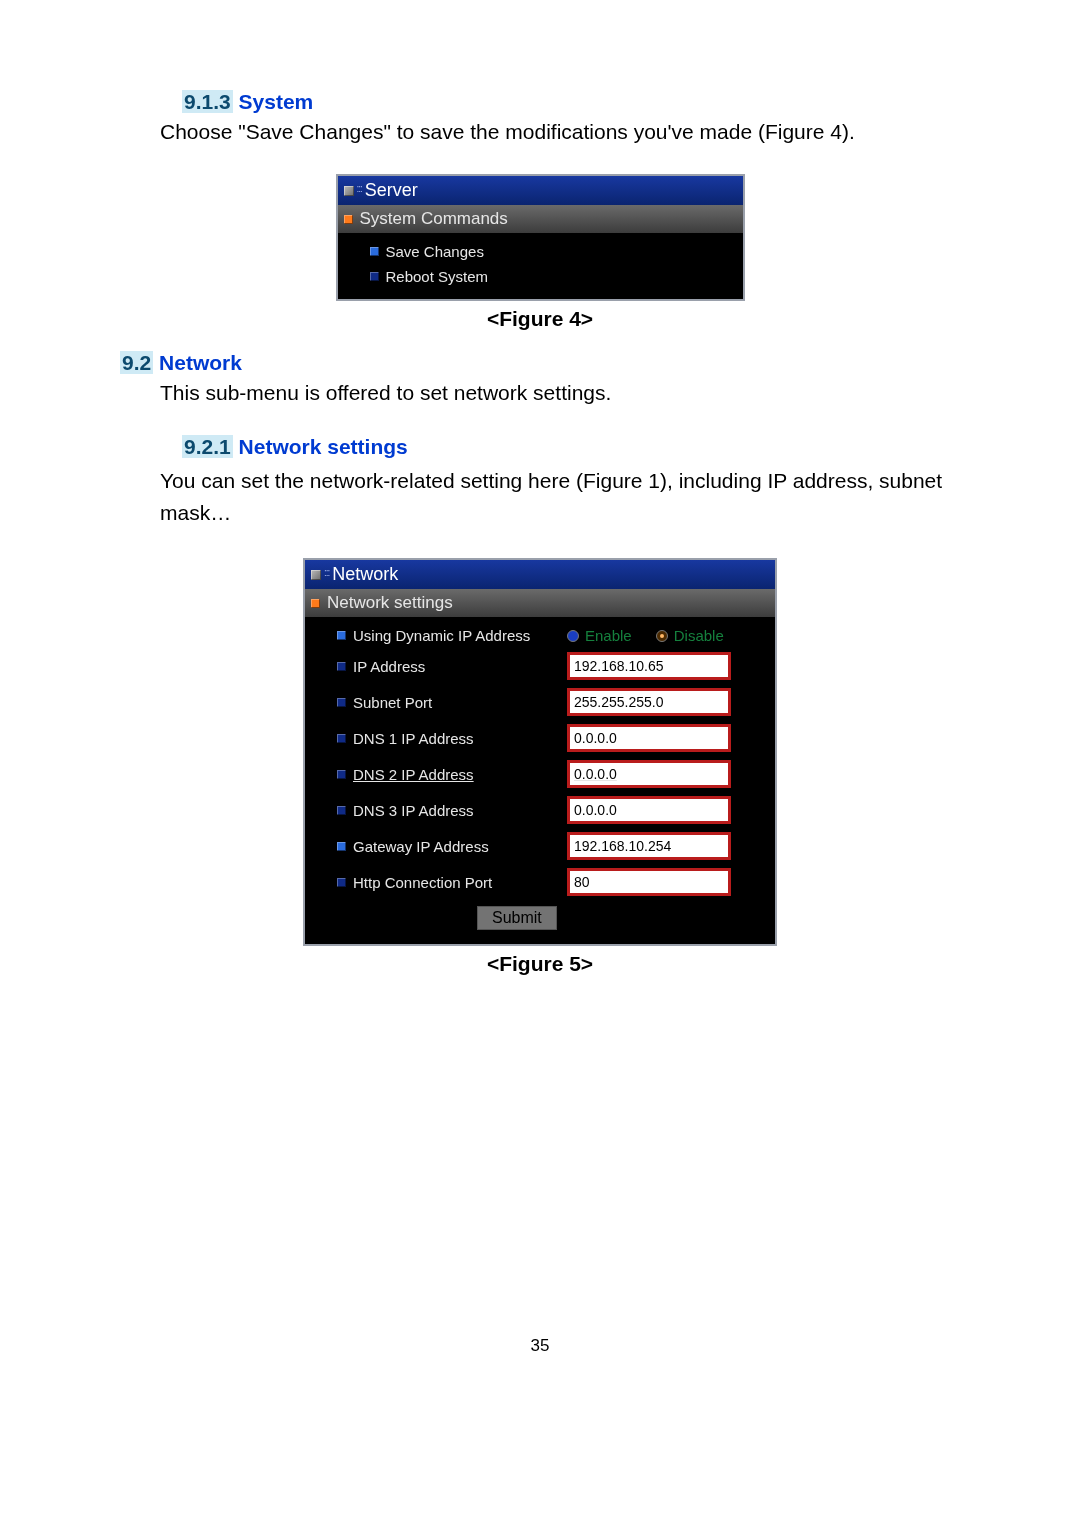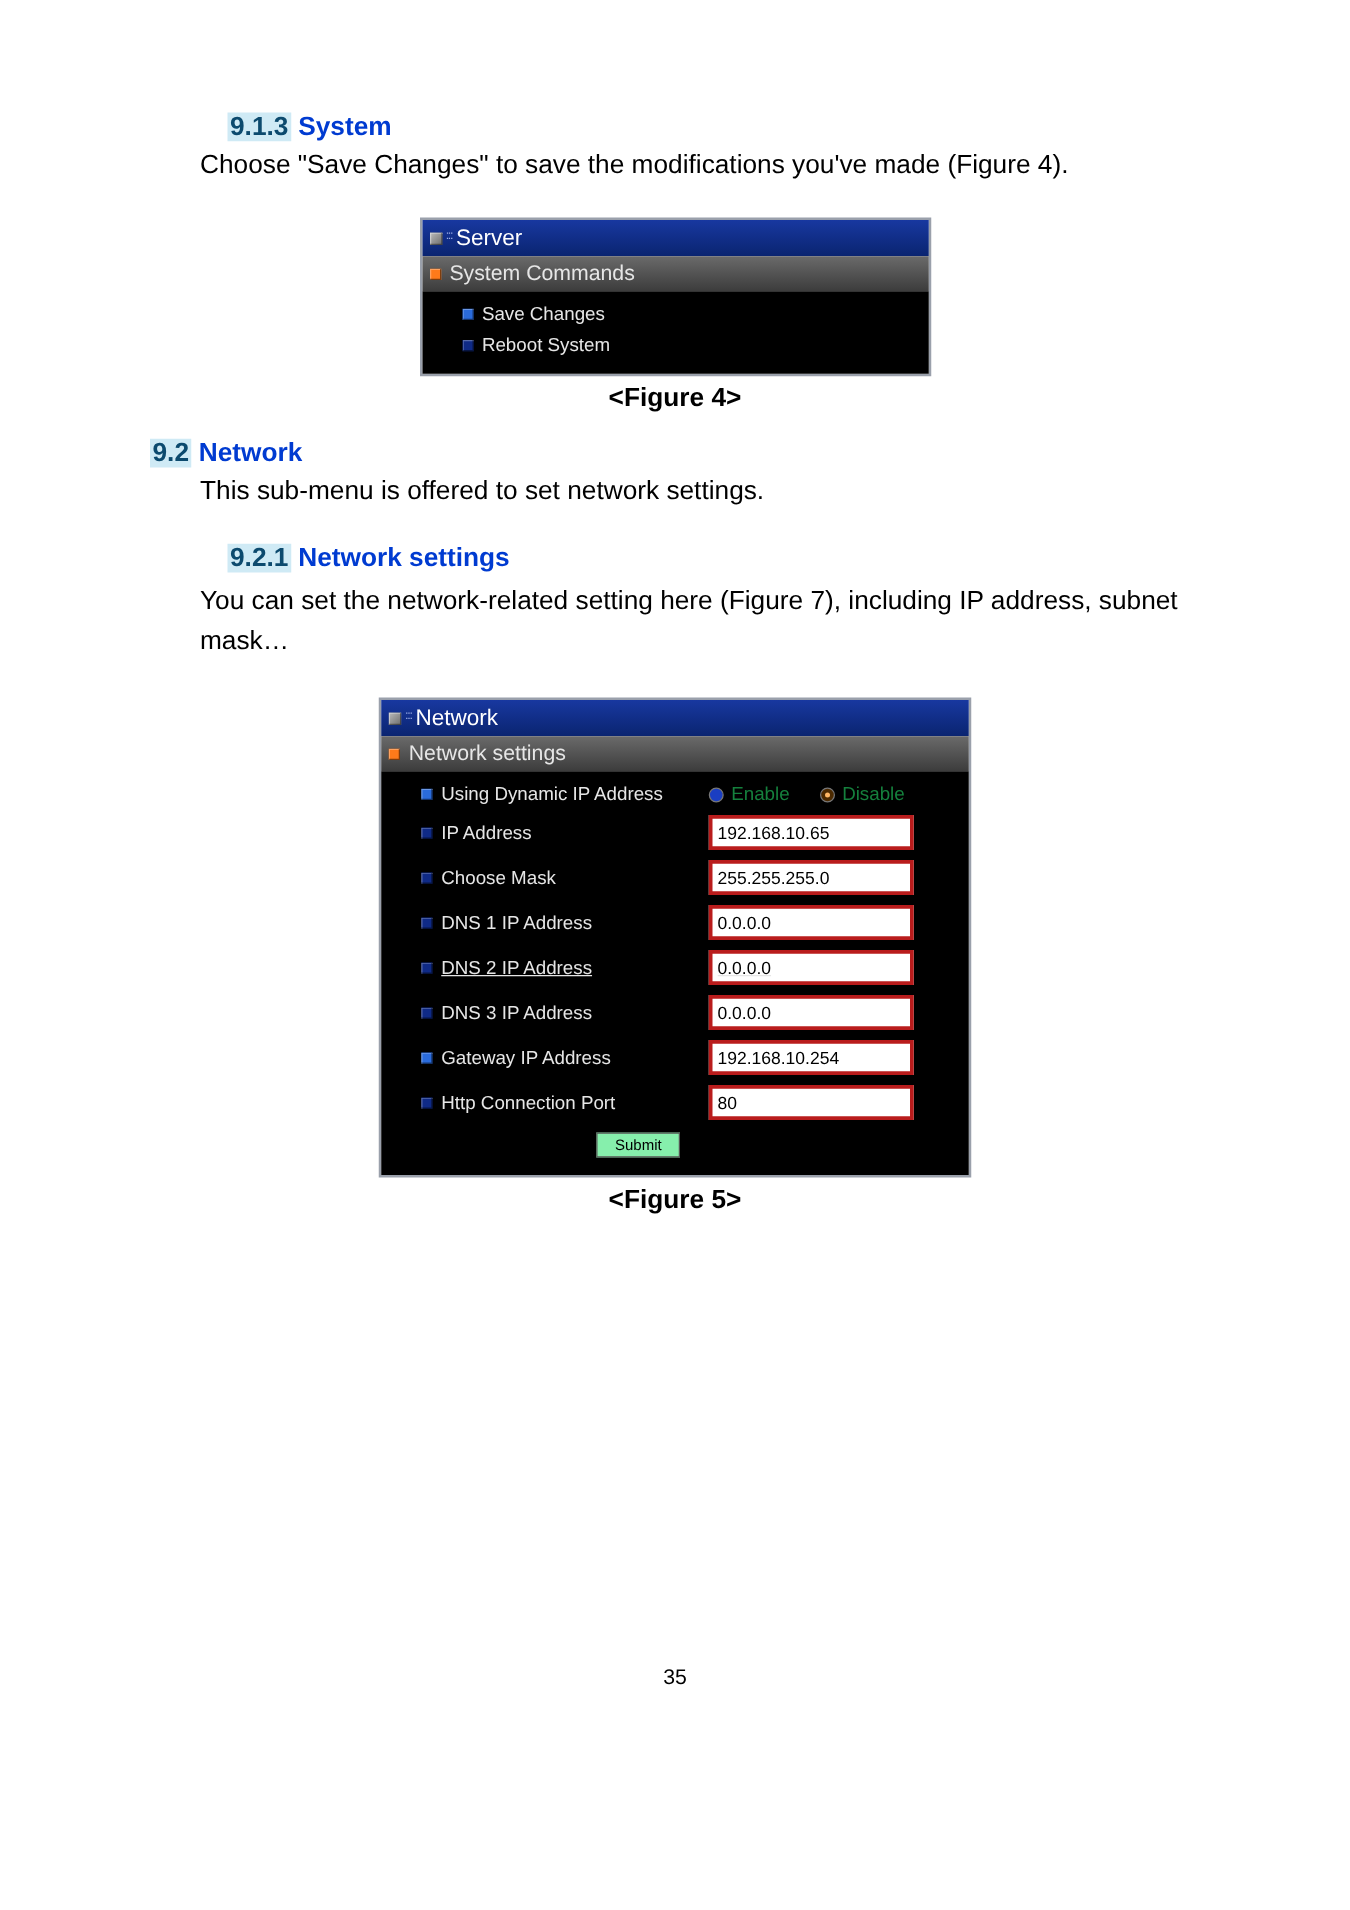--- a/index.html
+++ b/index.html
@@ -150,24 +150,24 @@
     width: 4px; height: 4px;
     background: #ffb866;
     border-radius: 50%;
   }
   .btnrow {
     display: flex;
     padding: 6px 6px 4px 6px;
   }
   .btnrow .spacer { flex: 0 0 162px; }
   .btn {
-    background: #86efac;
+    background: #737373;
     color: #000;
     border: 1px solid #555;
-    font-size: 12px;
+    font-size: 16px;
     padding: 2px 14px;
     cursor: pointer;
   }
   .page-num {
     text-align: center;
     font-size: 17px;
     margin-top: 360px;
   }
   .hdr-sq {
     display: inline-block;
@@ -224,21 +224,21 @@
   <div class="section-92">
     <span class="sec-num">9.2</span>
     <span class="sec-title">Network</span>
   </div>
   <div class="body-92">This sub-menu is offered to set network settings.</div>
 
   <div class="section-921">
     <span class="sec-num">9.2.1</span>
     <span class="sec-title">Network settings</span>
   </div>
-  <div class="body-921">You can set the network-related setting here (Figure 7), including IP address, subnet mask…</div>
+  <div class="body-921">You can set the network-related setting here (Figure 1), including IP address, subnet mask…</div>
 
   <div class="panel panel-f5">
     <div class="panel-header">
       <span class="hdr-sq"></span>
       <span class="hdr-dots">:::</span>
       <span>Network</span>
     </div>
     <div class="panel-sub">
       <span class="sq sq-orange"></span>
       <span>Network settings</span>
@@ -264,21 +264,21 @@
         <div class="lbl-col">
           <span class="sq sq-darkblue"></span>
           <span class="lbl">IP Address</span>
         </div>
         <input class="input" value="192.168.10.65" style="">
       </div>
 
       <div class="row" style="padding-left:28px;">
         <div class="lbl-col">
           <span class="sq sq-darkblue"></span>
-          <span class="lbl">Choose Mask</span>
+          <span class="lbl">Subnet Port</span>
         </div>
         <input class="input" value="255.255.255.0" style="">
       </div>
 
       <div class="row" style="padding-left:28px;">
         <div class="lbl-col">
           <span class="sq sq-darkblue"></span>
           <span class="lbl">DNS 1 IP Address</span>
         </div>
         <input class="input" value="0.0.0.0" style="">

